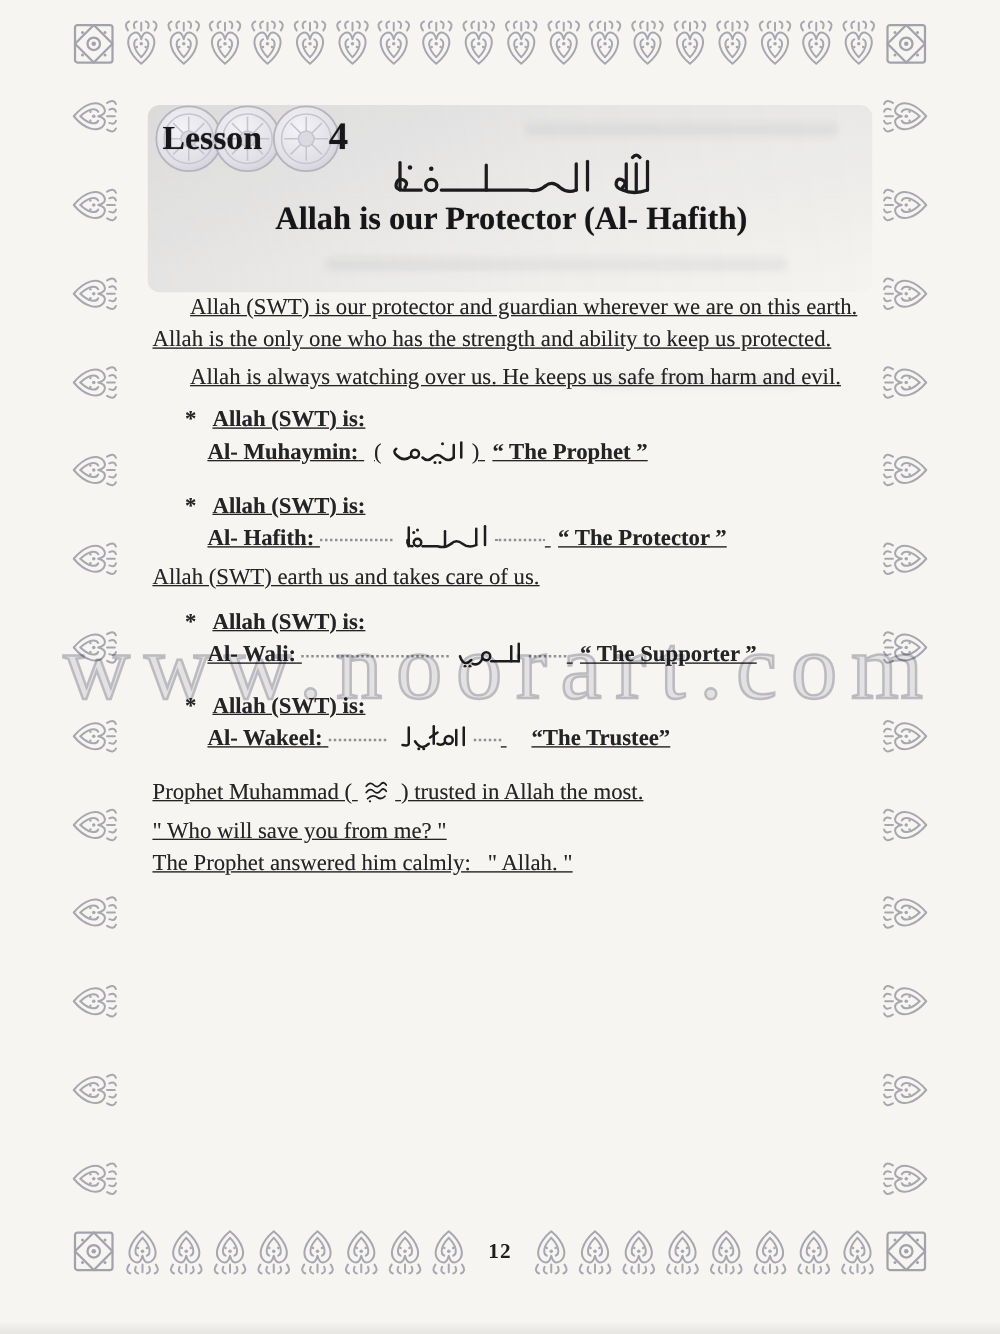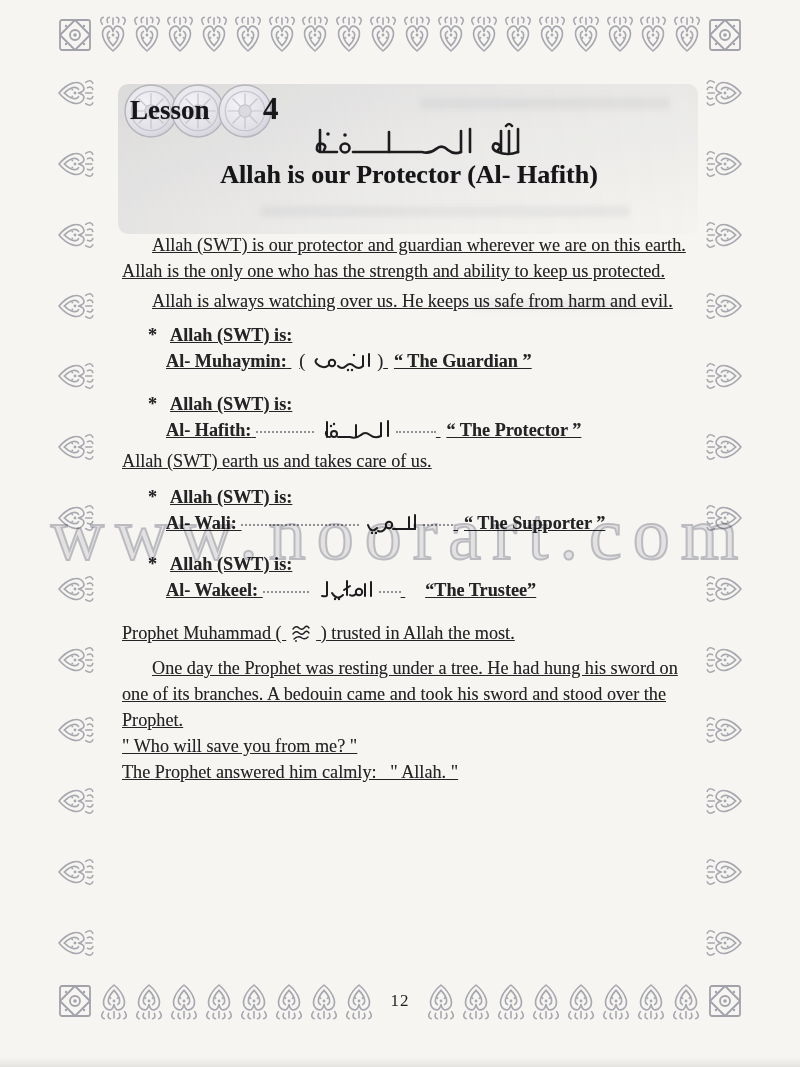--- a/index.html
+++ b/index.html
@@ -18,21 +18,21 @@
   .b-top{top:13px;}
   .b-bottom{top:979px;}
   .b-bottom .orn{transform:rotate(180deg);}
   .row-group{display:flex;flex:1;justify-content:space-evenly;align-items:center;}
   .b-side{position:absolute;top:58px;height:920px;width:44px;display:flex;
     flex-direction:column;justify-content:space-around;align-items:center;}
   .b-left{left:53px;}
   .b-right{right:53px;}
   .b-left .orn{transform:rotate(90deg);}
   .b-right .orn{transform:rotate(-90deg);}
-  .pageno{font-weight:normal;font-size:17px;color:#1e1e20;padding:0 12px;letter-spacing:1px;}
+  .pageno{font-weight:bold;font-size:17px;color:#1e1e20;padding:0 12px;letter-spacing:1px;}
   
   .header-band{position:absolute;left:118px;top:84px;width:580px;height:150px;border-radius:10px;
     background:linear-gradient(90deg,rgba(140,140,150,.16),rgba(140,140,150,.06) 55%,rgba(140,140,150,.02)),
                linear-gradient(180deg,rgba(140,140,150,.10),rgba(140,140,150,0) 90%);}
   .badge{position:absolute;left:124px;top:84px;width:178px;height:58px;}
   .badge .meds{position:absolute;left:0;top:0;display:flex;}
   .med{width:54px;height:54px;margin-right:-7px;}
   .lesson-label{position:absolute;left:6px;top:11px;font-weight:bold;font-size:27px;color:#171719;
     text-shadow:0 0 1px rgba(0,0,0,.35);}
   .lesson-num{position:absolute;left:139px;top:7px;font-weight:bold;font-size:31px;color:#171719;
@@ -388,21 +388,21 @@
               <path d="M54,18 Q50,22 45,18 Q41,14 37,18 Q33,22 29,18"></path>
               <circle cx="23" cy="15" r="3.2"></circle>
               <path d="M20,17 Q14,22 8,16 Q5,13 8,11"></path>
             </g>
             <g fill="#1d1d1f">
               <circle cx="39" cy="22" r="1.2"></circle>
               <circle cx="43" cy="22" r="1.2"></circle>
               <circle cx="45" cy="7" r="1.2"></circle>
             </g>
           </svg></span><span style="font-weight:normal">)</span>
-      <span style="margin-left:6px">“ The Guardian ”</span>
+      <span style="margin-left:6px">“ The Prophet ”</span>
     </p>
 
     <p class="entry-intro mt12"><span class="star">*</span><span>Allah (SWT) is:</span></p>
     <p class="entry-name">
       <span>Al- Hafith:</span>
       <span class="lead" style="width:58px"></span><span class="ar" role="img" aria-label="الحـــافظ"><svg width="74" height="24" viewBox="0 0 74 24">
             <g stroke="#1d1d1f" stroke-width="2" fill="none" stroke-linecap="round">
               <path d="M70,4 V19"></path>
               <path d="M63,6 V19"></path>
               <path d="M63,19 Q57,22 52,18 Q47,14 43,18"></path>
@@ -464,20 +464,19 @@
     </p>
 
     <p class="mt12"><span></span><span>Prophet Muhammad ( </span><span class="ar" role="img" aria-label="ﷺ"><svg width="22" height="22" viewBox="0 0 22 22">
             <g stroke="#1d1d1f" stroke-width="1.4" fill="none" stroke-linecap="round">
               <path d="M3,7 Q6,3 9,6 Q12,9 15,5 Q17,3 19,6"></path>
               <path d="M3,12 Q6,8 9,11 Q12,14 15,10 Q17,8 19,11"></path>
               <path d="M4,17 Q8,13 12,16 Q15,18 18,15"></path>
             </g>
             <circle cx="6" cy="19" r="0.9" fill="#1d1d1f"></circle>
           </svg></span><span> )  trusted in Allah the most.</span></p>
-    <p class="indent mt4">One day the Prophet was resting under a tree. He had hung his sword on one of its branches. A bedouin came and took his sword and stood over the Prophet.</p>
     <p class="keep-space">" Who will save you from me? "</p>
     <p class="keep-space">The Prophet answered him calmly:   " Allah. "</p>
   </div>
 
   <div class="watermark">www.noorart.com</div>
 
 </div>
 
 </body></html>

